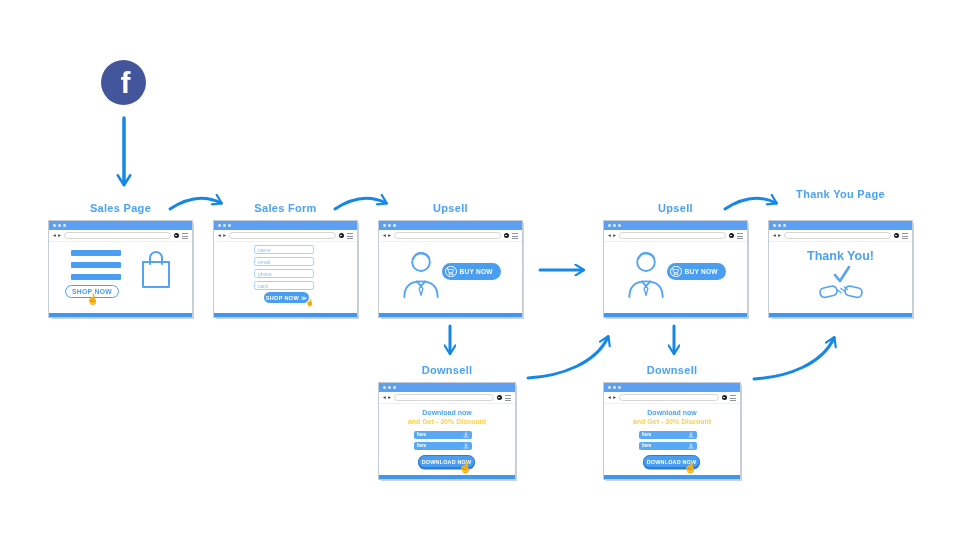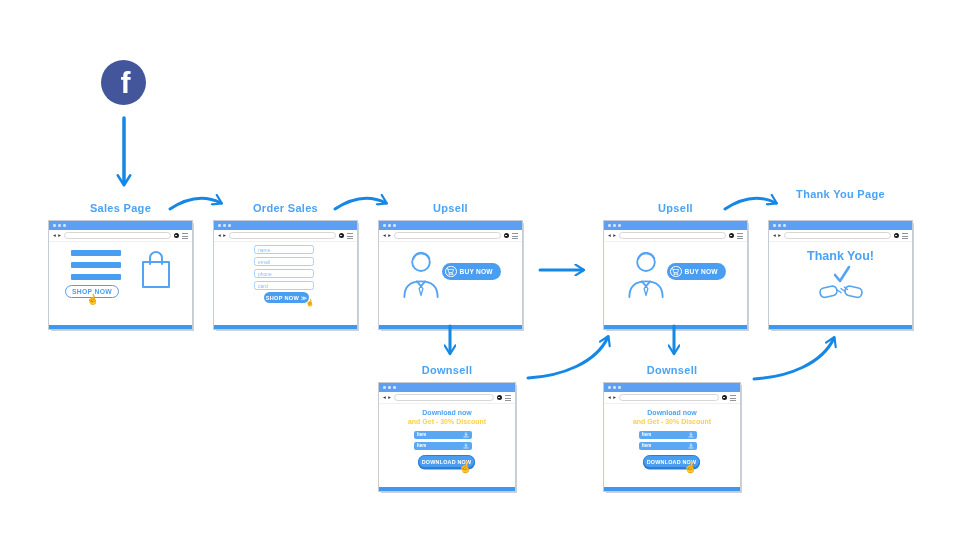--- a/index.html
+++ b/index.html
@@ -13,21 +13,21 @@
   .fb{position:absolute;left:101px;top:60px;width:45px;height:45px;border-radius:50%;
       background:#44569b;color:#fff;display:flex;align-items:center;justify-content:center;
       font-size:30px;font-weight:700;}
   .fb span{transform:translateX(2px);}
 
   
   .win-label{position:absolute;height:15px;text-align:center;color:#4aa3f5;font-weight:700;
              font-size:11px;letter-spacing:.3px;}
 
   
-  .window{position:absolute;width:145px;height:110px;box-sizing:border-box;
+  .window{position:absolute;width:145px;height:98px;box-sizing:border-box;
           border:1px solid #c6ccd3;background:#fff;display:flex;flex-direction:column;
           box-shadow:2px 2px 0 -1px #ccd2d8;}
   .window.small{width:138px;}
   .titlebar{height:9px;background:#5d9ff3;display:flex;align-items:center;gap:2.5px;
             padding-left:4px;flex:0 0 auto;}
   .dot{width:2.6px;height:2.6px;border-radius:50%;background:#cfe3fc;}
   .navbar{height:11px;display:flex;align-items:center;gap:2.5px;padding:0 4px;background:#fff;
           border-bottom:1px solid #f0f0f0;flex:0 0 auto;}
   .navarrow{font-size:5.5px;line-height:1;color:#3c3c3c;}
   .urlbar{flex:1;height:5.5px;border:1px solid #d6d6d6;border-radius:4px;background:#fff;}
@@ -87,21 +87,21 @@
 </head>
 <body>
 
 <div class="canvas">
 
   <div class="fb">
     <span>f</span>
   </div>
 
   <div class="win-label" style="left:48px;top:202px;width:145px">Sales Page</div>
-  <div class="win-label" style="left:213px;top:202px;width:145px">Order Sales</div>
+  <div class="win-label" style="left:213px;top:202px;width:145px">Sales Form</div>
   <div class="win-label" style="left:378px;top:202px;width:145px">Upsell</div>
   <div class="win-label" style="left:603px;top:202px;width:145px">Upsell</div>
   <div class="win-label" style="left:768px;top:188px;width:145px">Thank You Page</div>
   <div class="win-label" style="left:378px;top:364px;width:138px">Downsell</div>
   <div class="win-label" style="left:603px;top:364px;width:138px">Downsell</div>
 
   <div class="window" style="left:48px;top:220px">
     <div class="titlebar">
       <i class="dot"></i>
         <i class="dot"></i>

